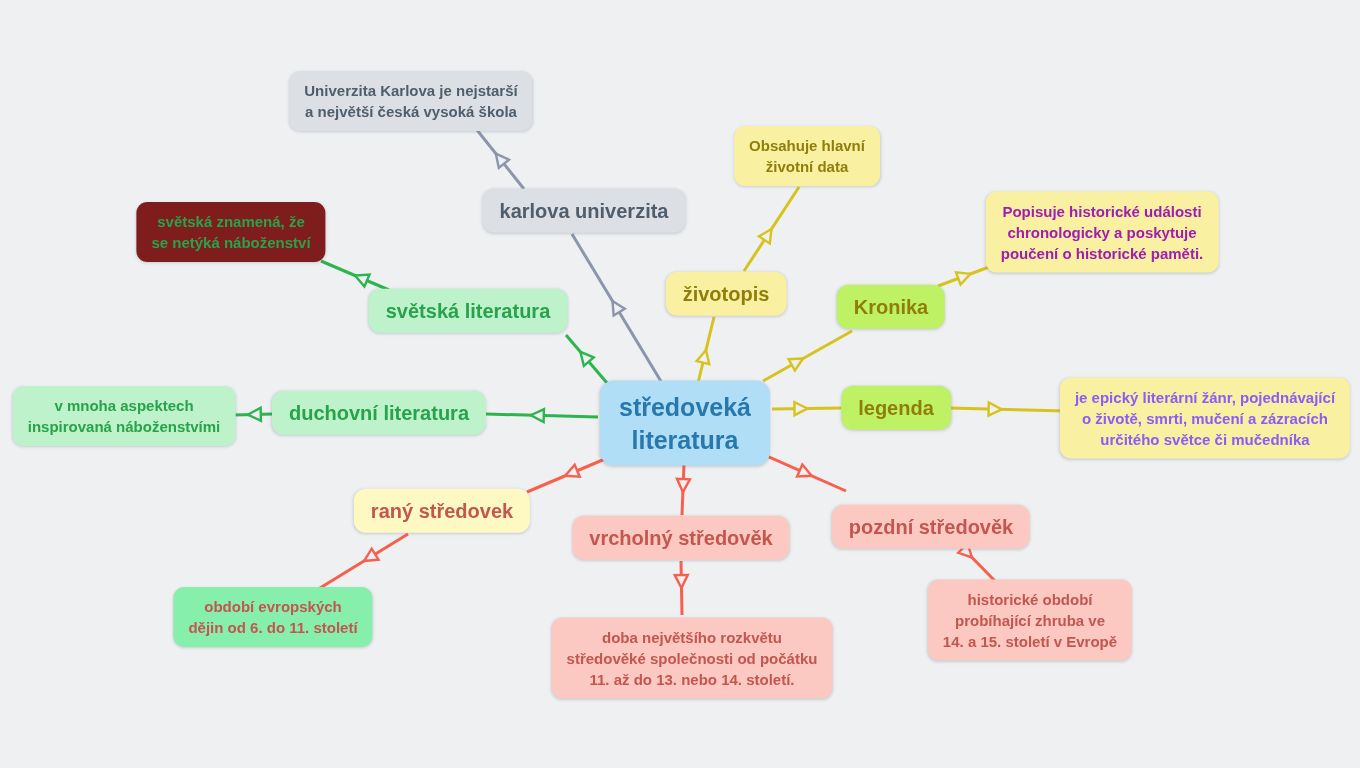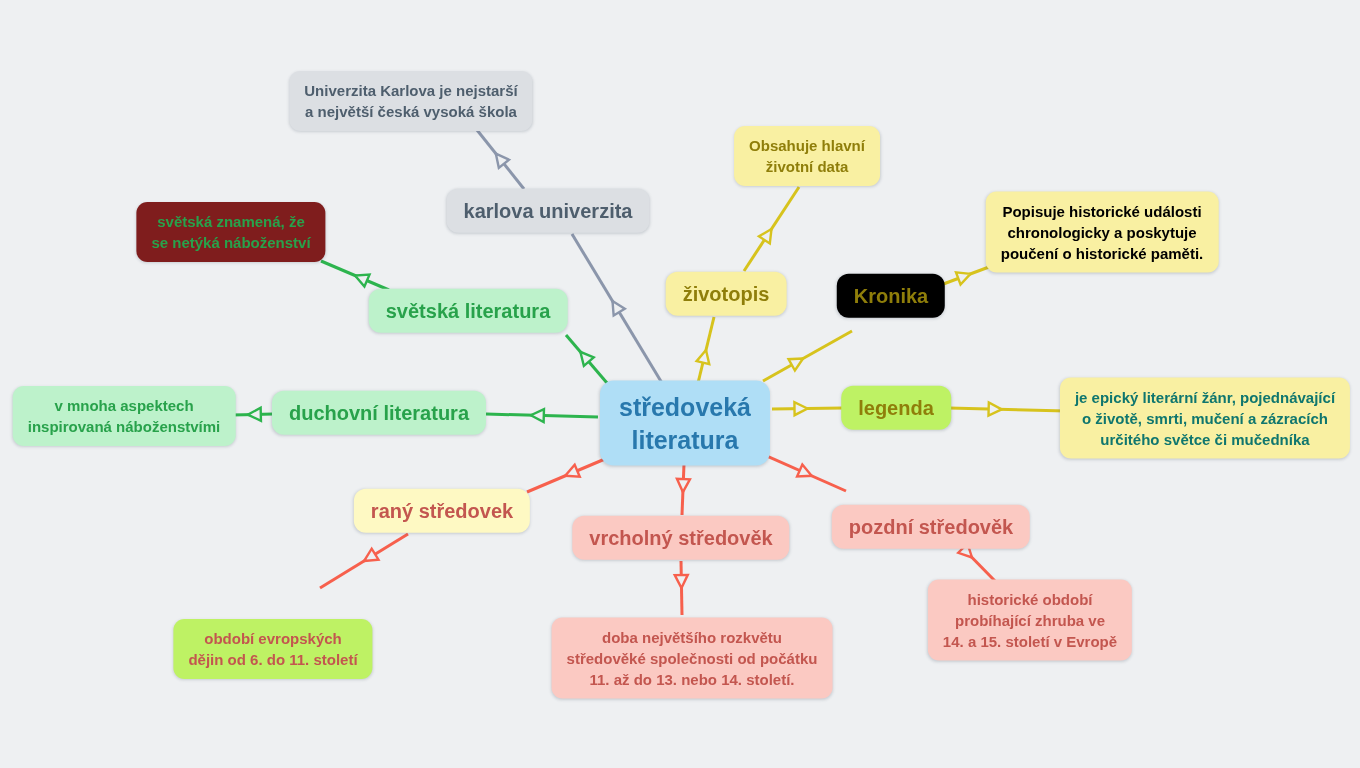--- a/index.html
+++ b/index.html
@@ -97,42 +97,42 @@
         <line x1="760" y1="453" x2="846" y2="491" stroke="#f7604d" stroke-width="3"></line>
         <path d="M 0 0 L -13 -6.5 L -13 6.5 Z" transform="translate(811.6,475.8) rotate(23.838740183171726)" fill="#eef0f2" stroke="#f7604d" stroke-width="2.4"></path>
       </g>
       <g>
         <line x1="948" y1="533" x2="996" y2="582" stroke="#f7604d" stroke-width="3"></line>
         <path d="M 0 0 L -13 -6.5 L -13 6.5 Z" transform="translate(972,557.5) rotate(45.59065721464667)" fill="#eef0f2" stroke="#f7604d" stroke-width="2.4"></path>
       </g>
     </svg>
 <div class="node center" style="left: 685px; top: 423px; background: rgb(175, 222, 246); color: rgb(40, 120, 173); text-align: center;">středoveká
 literatura</div>
-    <div class="node topic" style="left: 548px; top: 211px; background: rgb(220, 223, 227); color: rgb(78, 94, 109);">karlova univerzita</div>
+    <div class="node topic" style="left: 584px; top: 211px; background: rgb(220, 223, 227); color: rgb(78, 94, 109);">karlova univerzita</div>
     <div class="node leaf" style="left: 411px; top: 101px; background: rgb(220, 223, 227); color: rgb(78, 94, 109);">Univerzita Karlova je nejstarší
 a největší česká vysoká škola</div>
     <div class="node topic" style="left: 468px; top: 311px; background: rgb(189, 242, 203); color: rgb(40, 162, 75);">světská literatura</div>
     <div class="node leaf" style="left: 231px; top: 232px; background: #7f1d1d; color: rgb(40, 162, 75);">světská znamená, že
 se netýká náboženství</div>
     <div class="node topic" style="left: 379px; top: 413px; background: rgb(189, 242, 203); color: rgb(40, 162, 75);">duchovní literatura</div>
     <div class="node leaf" style="left: 124px; top: 416px; background: rgb(189, 242, 203); color: rgb(40, 162, 75);">v mnoha aspektech
 inspirovaná náboženstvími</div>
     <div class="node topic" style="left: 726px; top: 294px; background: rgb(249, 240, 162); color: rgb(143, 126, 10);">životopis</div>
     <div class="node leaf" style="left: 807px; top: 156px; background: rgb(249, 240, 162); color: rgb(143, 126, 10);">Obsahuje hlavní
 životní data</div>
-    <div class="node topic" style="left: 891px; top: 296px; background: #000000; color: rgb(143, 126, 10);">Kronika</div>
-    <div class="node leaf" style="left: 1102px; top: 232px; background: rgb(249, 240, 162); color: #000000;">Popisuje historické události
+    <div class="node topic" style="left: 891px; top: 307px; background: #bef264; color: rgb(143, 126, 10);">Kronika</div>
+    <div class="node leaf" style="left: 1102px; top: 232px; background: rgb(249, 240, 162); color: #a21caf;">Popisuje historické události
 chronologicky a poskytuje
 poučení o historické paměti.</div>
     <div class="node topic" style="left: 896px; top: 408px; background: #bef264; color: rgb(143, 126, 10);">legenda</div>
-    <div class="node leaf" style="left: 1205px; top: 418px; background: rgb(249, 240, 162); color: #0f766e;">je epický literární žánr, pojednávající
+    <div class="node leaf" style="left: 1205px; top: 418px; background: rgb(249, 240, 162); color: #8b5cf6;">je epický literární žánr, pojednávající
 o životě, smrti, mučení a zázracích
 určitého světce či mučedníka</div>
     <div class="node topic" style="left: 442px; top: 511px; background: #fef9c3; color: rgb(195, 86, 79);">raný středovek</div>
-    <div class="node leaf" style="left: 273px; top: 617px; background: #bef264; color: rgb(195, 86, 79); margin-top: 32px;">období evropských
+    <div class="node leaf" style="left: 273px; top: 617px; background: #86efac; color: rgb(195, 86, 79);">období evropských
 dějin od 6. do 11. století</div>
     <div class="node topic" style="left: 681px; top: 538px; background: rgb(251, 201, 194); color: rgb(195, 86, 79);">vrcholný středověk</div>
     <div class="node leaf" style="left: 692px; top: 658px; background: rgb(251, 201, 194); color: rgb(195, 86, 79);">doba největšího rozkvětu
 středověké společnosti od počátku
 11. až do 13. nebo 14. století.</div>
     <div class="node topic" style="left: 931px; top: 511px; background: rgb(251, 201, 194); color: rgb(195, 86, 79); margin-top: 16px;">pozdní středověk</div>
     <div class="node leaf" style="left: 1030px; top: 620px; background: rgb(251, 201, 194); color: rgb(195, 86, 79);">historické období
 probíhající zhruba ve
 14. a 15. století v Evropě</div>
   </div>

